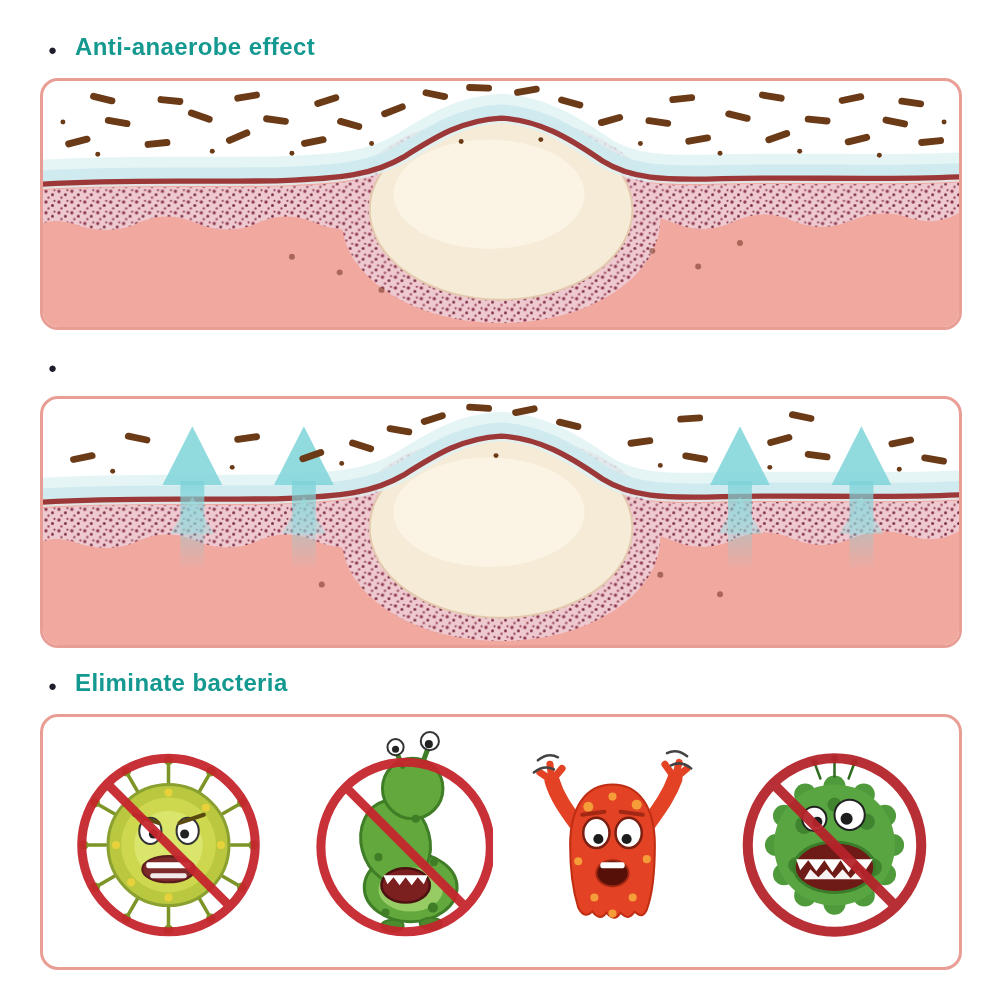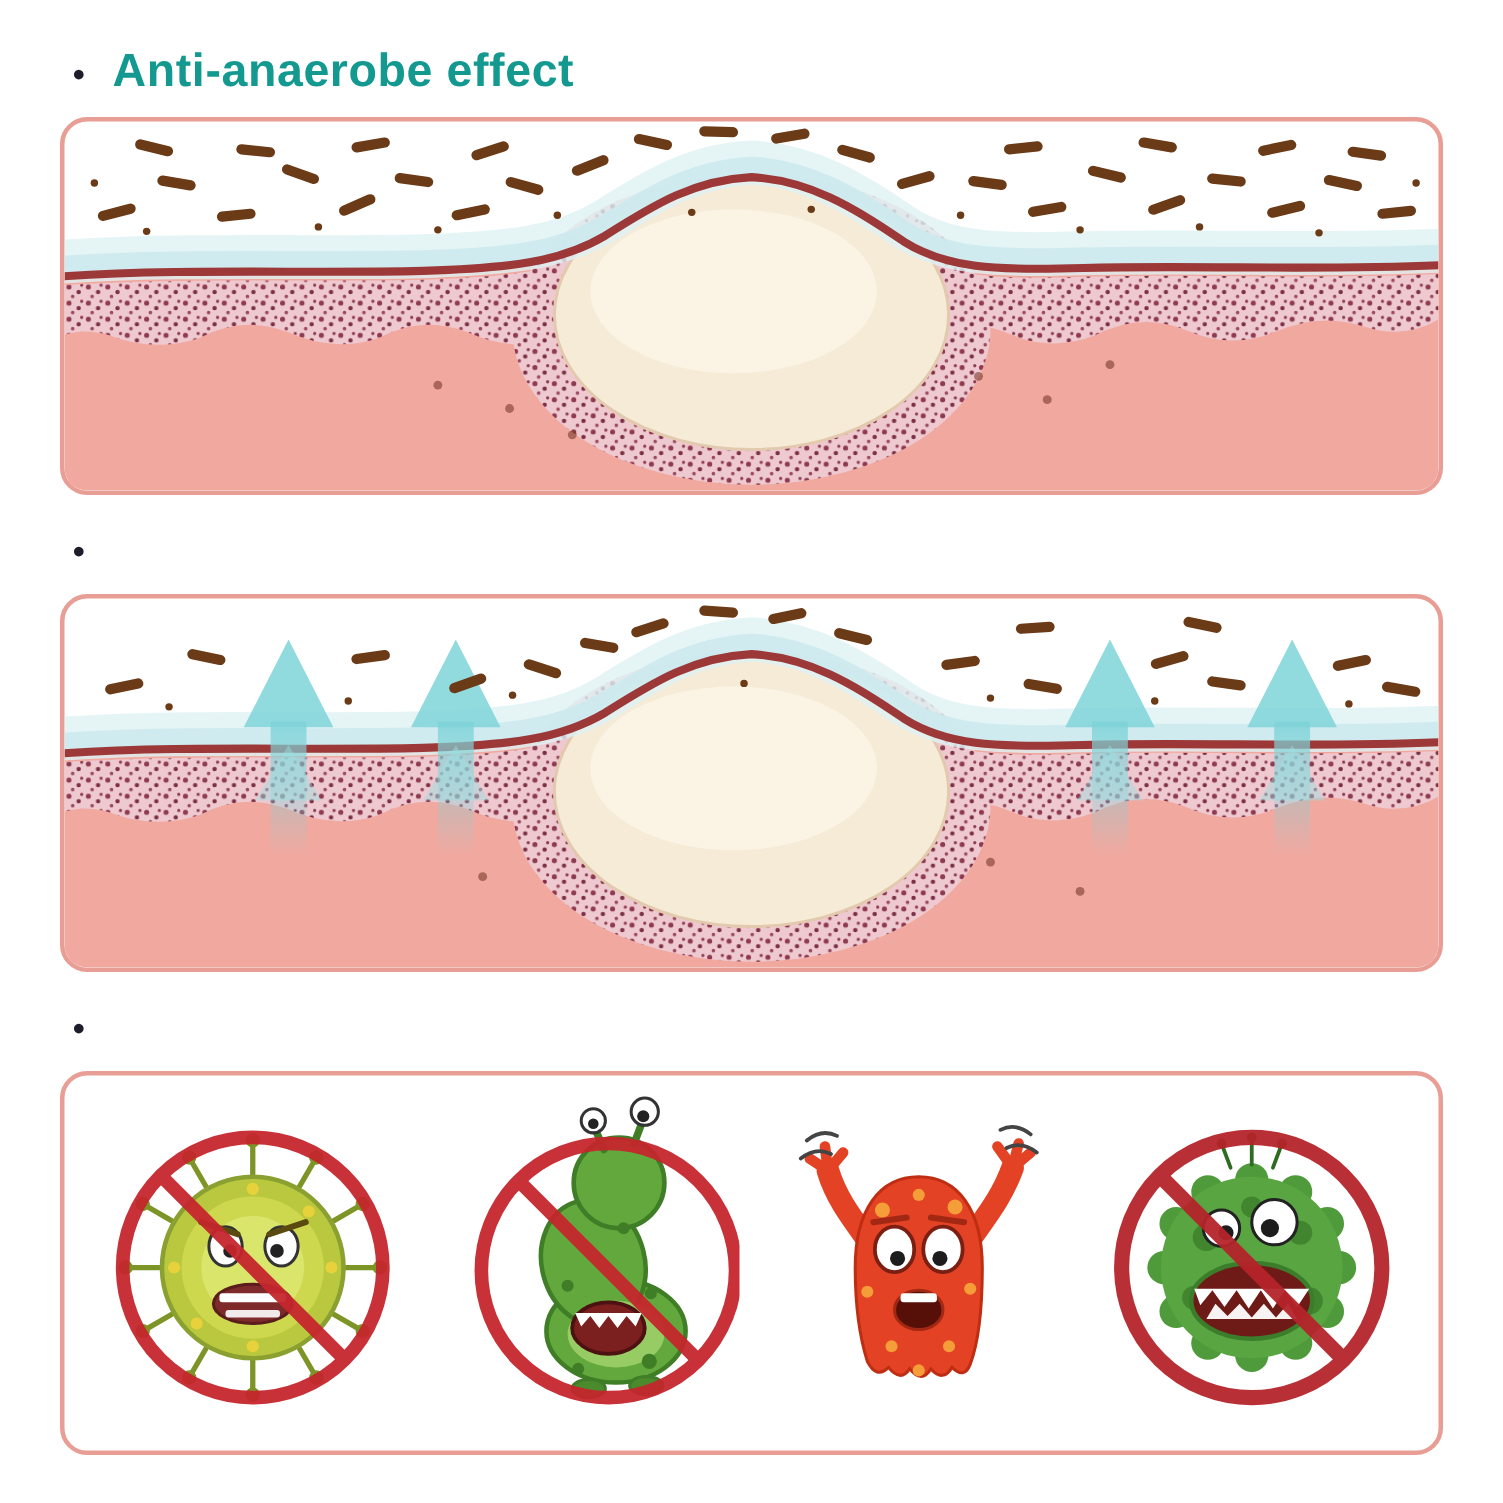--- a/index.html
+++ b/index.html
@@ -1,21 +1,21 @@
 <!DOCTYPE html>
 <html><head>
 <meta charset="utf-8">
 <style>
   * { margin:0; padding:0; box-sizing:border-box; }
   html,body { width:1002px; height:1002px; background:#ffffff; font-family:"Liberation Sans", sans-serif; }
   .page { width:1002px; height:1002px; padding:28px 40px 0 40px; overflow:hidden; }
   section { margin-bottom:6px; }
   .heading-row { display:flex; align-items:center; gap:18px; margin:0 0 12px 8px; height:38px; }
   .bullet { font-size:15px; color:#1d1d2b; line-height:1; transform:translateY(2px); }
-  .heading-text { font-size:31px; font-weight:bold; color:#13998f; letter-spacing:0.4px; }
+  .heading-text { font-size:24px; font-weight:bold; color:#13998f; letter-spacing:0.4px; }
   .panel { width:922px; border:3px solid #e89e95; border-radius:18px; overflow:hidden; background:#ffffff; }
   .panel.skin { height:252px; }
   .panel.germs { height:256px; display:flex; align-items:center; justify-content:space-around; padding:6px 14px; }
   .skin-svg { width:100%; height:100%; display:block; }
   .germ { width:205px; height:232px; display:block; }
   .mt2 { margin-top:16px; }
 </style>
 </head>
 <body>
 
@@ -186,20 +186,21 @@
             <circle cx="620" cy="180" r="3"></circle>
             <circle cx="680" cy="200" r="3"></circle>
         </g>
       </svg>
     </div>
   </section>
 
   <section class="mt2">
     <div class="heading-row">
       <span class="bullet">●</span>
+      <span class="heading-text">Eliminate bacteria</span>
     </div>
     <div class="panel germs">
 
       <svg class="germ" viewBox="0 0 200 230">
         <g>
           <g stroke="#7d9426" stroke-width="3.5" stroke-linecap="round" fill="#7d9426">
             <line x1="162" y1="118" x2="184" y2="118"></line>
               <circle cx="184" cy="118" r="3"></circle>
             <line x1="153.7" y1="149" x2="172.7" y2="160"></line>
               <circle cx="172.7" cy="160" r="3"></circle>

